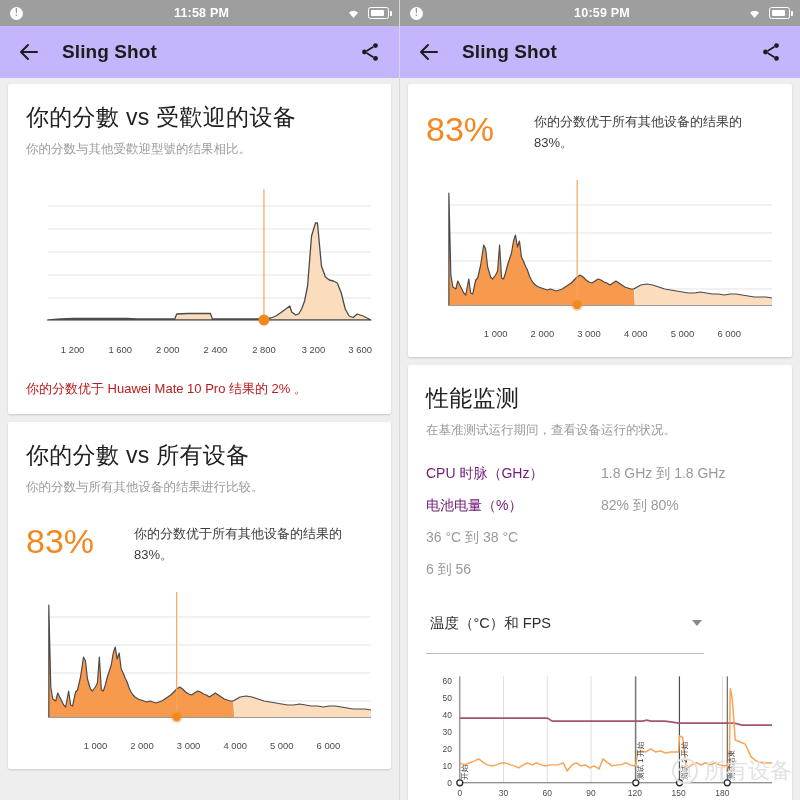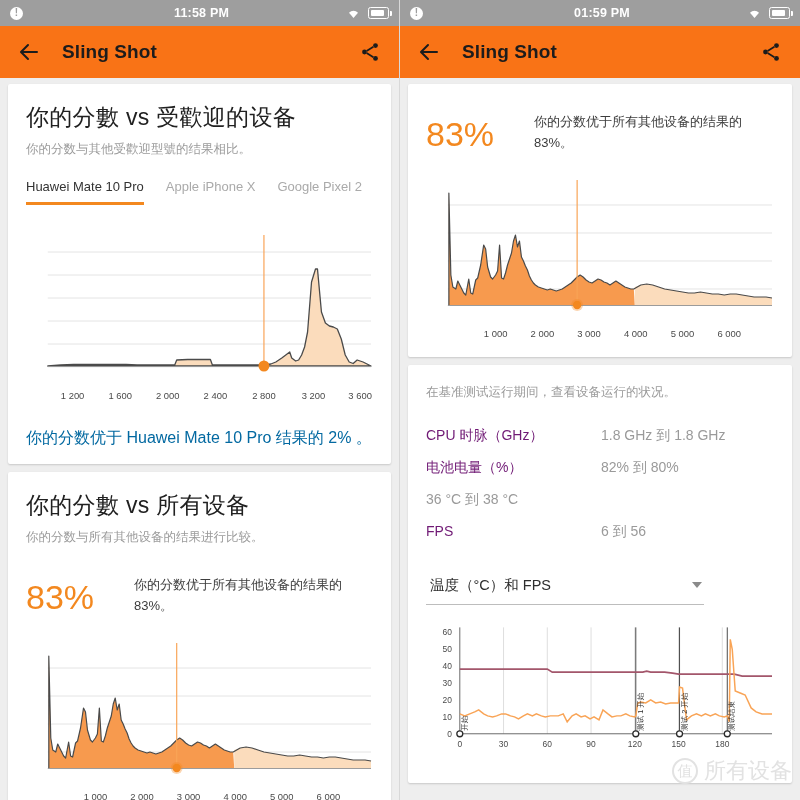--- a/index.html
+++ b/index.html
@@ -38,21 +38,21 @@
     position: relative; display: flex; align-items: center;
   }
   .batt::after {
     content: ""; position: absolute; right: -3.5px; top: 3px;
     width: 2px; height: 5px; background: #fff; border-radius: 0 1px 1px 0;
   }
   .batt-fill { height: 6px; background: #fff; margin-left: 1.6px; width: 13px; border-radius: 1px; }
 
   
   .appbar {
-    height: 52px; background: #f97316; display: flex; align-items: center;
+    height: 52px; background: #c4b5fd; display: flex; align-items: center;
     padding: 0 16px; gap: 20px;
   }
   .appbar-title { font-size: 19px; font-weight: bold; color: #1c1c1c; letter-spacing: .1px; }
   .icon-btn { width: 26px; height: 26px; display: flex; align-items: center; justify-content: center; }
   .spacer { flex: 1; }
 
   
   .content { padding: 6px 8px 0 8px; }
   .card {
     background: #ffffff; border-radius: 2px; margin-bottom: 8px;
@@ -69,38 +69,38 @@
     border-bottom: 3px solid transparent; white-space: nowrap;
   }
   .tab.active { color: #333333; border-bottom-color: #f3881f; }
 
   
   .chart-wrap { margin-top: 22px; }
   .chart-wrap svg { display: block; width: 100%; }
 
   
   .footnote {
-    font-size: 16px; color: #0369a1; margin-top: 20px; line-height: 1.6;
-  }
-
-  
-  .pct-row { display: flex; align-items: flex-end; gap: 22px; margin-top: 22px; }
+    font-size: 13px; color: #b91c1c; margin-top: 20px; line-height: 1.6;
+  }
+
+  
+  .pct-row { display: flex; align-items: center; gap: 22px; margin-top: 22px; }
   .pct-big { font-size: 34px; color: #f3881f; font-weight: normal; line-height: 1.1; min-width: 86px; }
   .pct-txt { font-size: 13px; color: #3d3d3d; line-height: 1.62; padding-top: 5px; }
 
   
   .stats { margin-top: 18px; }
   .stat-row { display: flex; font-size: 14px; padding: 7px 0; }
   .stat-label { color: #701a75; width: 175px; }
   .stat-value { color: #9a9a9a; }
 
   
   .dropdown {
     margin-top: 22px; display: flex; align-items: center;
-    border-bottom: 1px solid #bdbdbd; padding: 6px 2px 9px 4px; width: 278px;
+    border-bottom: 1px solid #bdbdbd; padding: 6px 2px 20px 4px; width: 278px;
   }
   .dd-label { font-size: 14.5px; color: #2e2e2e; }
   .dd-caret {
     margin-left: auto; width: 0; height: 0;
     border-left: 5px solid transparent; border-right: 5px solid transparent;
     border-top: 6px solid #8a8a8a;
   }
 
   
   .watermark {
@@ -155,25 +155,20 @@
         </svg>
       </span>
     </div>
 
     <div class="content">
 
       <div class="card">
         <div class="card-title">你的分數 vs 受歡迎的设备</div>
         <div class="card-sub">你的分数与其他受歡迎型號的结果相比。</div>
 
-        <div class="tabs">
-          <div class="tab active">Huawei Mate 10 Pro</div>
-          <div class="tab">Apple iPhone X</div>
-          <div class="tab">Google Pixel 2</div>
-        </div>
 
         <div class="chart-wrap">
           <svg viewBox="0 0 350 160" preserveAspectRatio="none" style="height:160px">
 
             <g stroke="#e4e4e4" stroke-width="1">
               <line x1="22" y1="25" x2="348" y2="25"></line>
               <line x1="22" y1="48" x2="348" y2="48"></line>
               <line x1="22" y1="71" x2="348" y2="71"></line>
               <line x1="22" y1="94" x2="348" y2="94"></line>
               <line x1="22" y1="117" x2="348" y2="117"></line>
@@ -245,21 +240,21 @@
 
     </div>
   </div>
 
   <div class="screen">
 
     <div class="statusbar">
       <div class="sb-left">
         <span class="sb-info">!</span>
       </div>
-      <div class="sb-time">01:59 PM</div>
+      <div class="sb-time">10:59 PM</div>
       <div class="sb-right">
         <span class="wifi">
           <svg viewBox="0 0 16 12" width="15" height="12">
             <path d="M8 11.2 L3.2 5.6 A7 7 0 0 1 12.8 5.6 Z" fill="#ffffff"></path>
           </svg>
         </span>
         <span class="batt">
             <span class="batt-fill"></span>
           </span>
       </div>
@@ -314,36 +309,36 @@
               <text x="164" y="12">3 000</text>
               <text x="211" y="12">4 000</text>
               <text x="258" y="12">5 000</text>
               <text x="305" y="12">6 000</text>
             </g>
           </svg>
         </div>
       </div>
 
       <div class="card">
+        <div class="card-title">性能监测</div>
         <div class="card-sub">在基准测试运行期间，查看设备运行的状况。</div>
 
         <div class="stats">
           <div class="stat-row">
             <div class="stat-label">CPU 时脉（GHz）</div>
             <div class="stat-value">1.8 GHz 到 1.8 GHz</div>
           </div>
           <div class="stat-row">
             <div class="stat-label">电池电量（%）</div>
             <div class="stat-value">82% 到 80%</div>
           </div>
           <div class="stat-row">
             <div class="stat-value">36 °C 到 38 °C</div>
           </div>
           <div class="stat-row">
-            <div class="stat-label">FPS</div>
             <div class="stat-value">6 到 56</div>
           </div>
         </div>
 
         <div class="dropdown">
           <span class="dd-label">温度（°C）和 FPS</span>
           <span class="dd-caret"></span>
         </div>
 
         <div class="chart-wrap" style="margin-top:14px">

